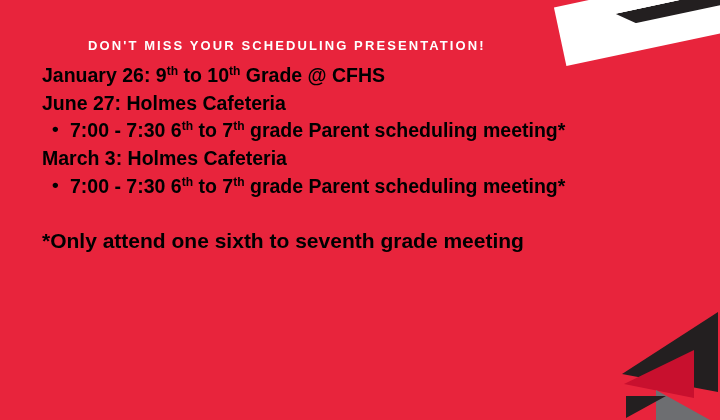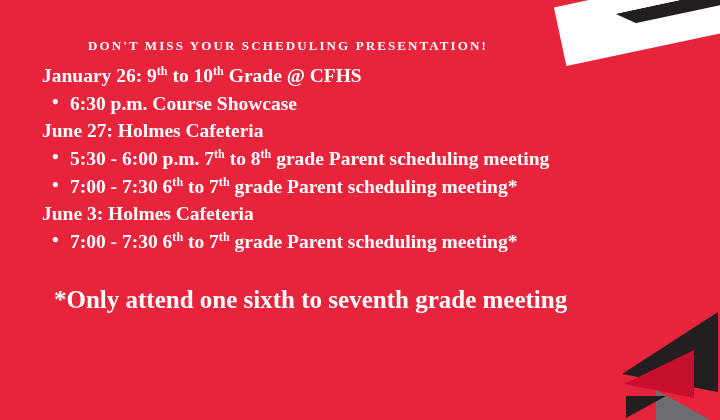--- a/index.html
+++ b/index.html
@@ -96,61 +96,59 @@
     border-bottom: 22px solid transparent;
     border-left: 40px solid #231f20;
   }
   .content {
     position: absolute;
     left: 0;
     top: 0;
     width: 720px;
     height: 420px;
     padding: 0;
-    font-family: Liberation Serif, serif;
   }
   .kicker {
     position: absolute;
     left: 88px;
     top: 38px;
     color: #ffffff;
     font-size: 13px;
     font-weight: bold;
     letter-spacing: 2.1px;
   }
   .body-block {
     position: absolute;
     left: 42px;
     top: 62px;
     width: 600px;
-    color: #ffffff;
+    color: #000000;
   }
   .line {
     font-size: 19.5px;
     font-weight: bold;
     line-height: 1.42;
     white-space: nowrap;
   }
   .line.bullet {
     padding-left: 28px;
     position: relative;
   }
   .line.bullet::before {
     content: "\2022";
     position: absolute;
     left: 10px;
     top: -1px;
     font-size: 19px;
   }
   .note {
     margin-top: 26px;
-    font-size: 25px;
+    font-size: 21px;
     font-weight: bold;
     line-height: 1.4;
-    margin-left: 12px;
   }
   sup {
     font-size: 0.62em;
     vertical-align: super;
     line-height: 0;
   }
 </style>
 </head>
 <body>
 
@@ -158,25 +156,23 @@
 
   <div class="notch-white-top"></div>
   <div class="notch-dark-top"></div>
   <div class="notch-white-top2"></div>
 
   <div class="content">
     <div class="kicker">DON'T MISS YOUR SCHEDULING PRESENTATION!</div>
     <div class="body-block">
       <div id="lines">
           <div class="line">January 26: 9<sup>th</sup> to 10<sup>th</sup> Grade @ CFHS</div>
-          <div class="line bullet">6:30 p.m. Course Showcase</div>
           <div class="line">June 27: Holmes Cafeteria</div>
-          <div class="line bullet">5:30 - 6:00 p.m. 7<sup>th</sup> to 8<sup>th</sup> grade Parent scheduling meeting</div>
           <div class="line bullet">7:00 - 7:30 6<sup>th</sup> to 7<sup>th</sup> grade Parent scheduling meeting*</div>
-          <div class="line">June 3: Holmes Cafeteria</div>
+          <div class="line">March 3: Holmes Cafeteria</div>
           <div class="line bullet">7:00 - 7:30 6<sup>th</sup> to 7<sup>th</sup> grade Parent scheduling meeting*</div>
         </div>
       <div class="note">*Only attend one sixth to seventh grade meeting</div>
     </div>
   </div>
 
   <div class="deco">
     <div class="tri-black-big"></div>
     <div class="tri-red-mid"></div>
     <div class="tri-gray"></div>

